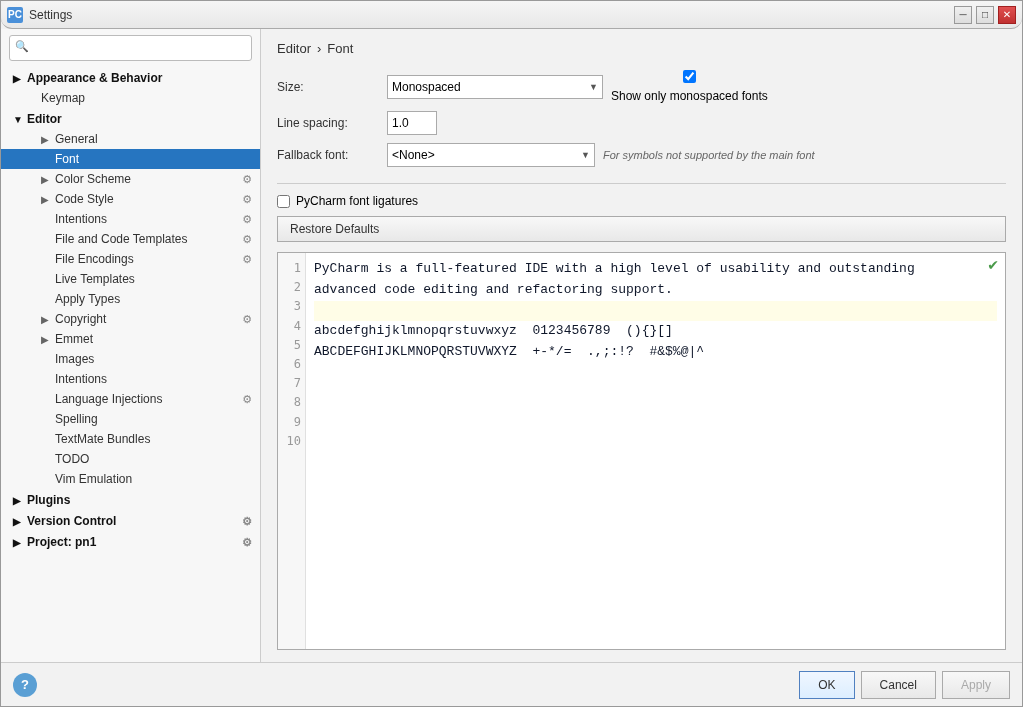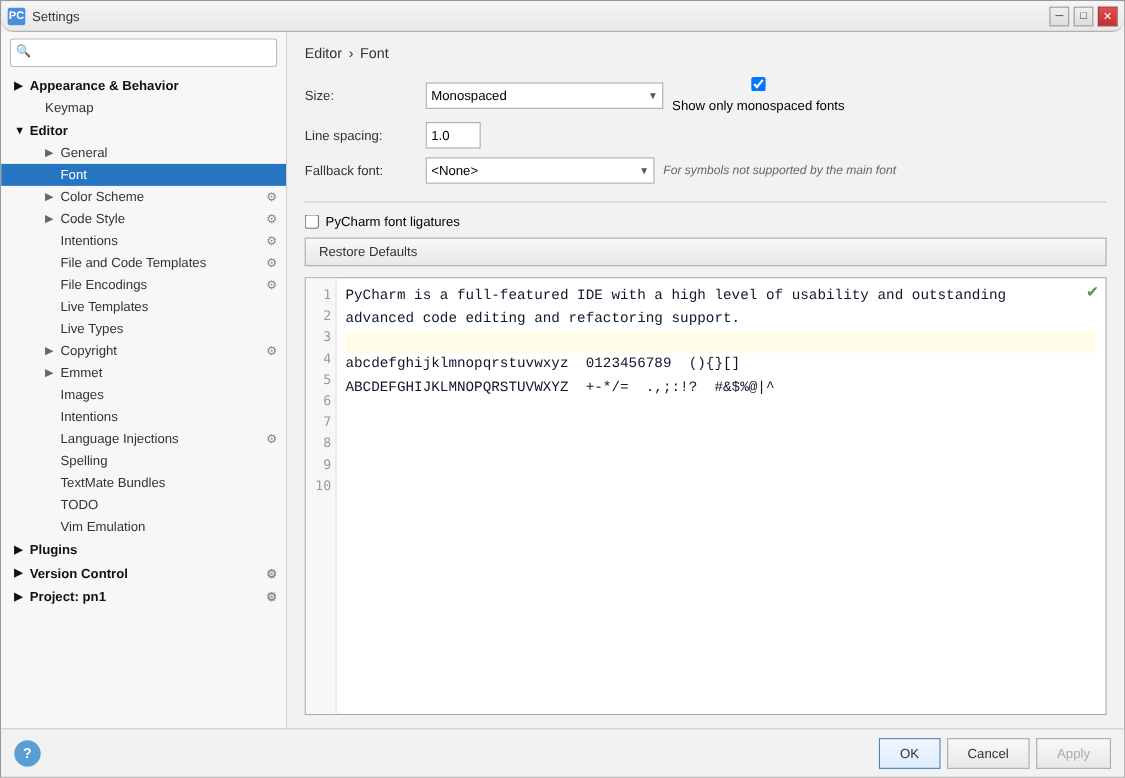--- a/index.html
+++ b/index.html
@@ -395,21 +395,21 @@
           <span class="nav-gear">⚙</span>
         </div>
 
         <div class="nav-item indent-2">
           <span class="expand-arrow"> </span>
           <span class="nav-label">Live Templates</span>
         </div>
 
         <div class="nav-item indent-2">
           <span class="expand-arrow"> </span>
-          <span class="nav-label">Live Types</span>
+          <span class="nav-label">Apply Types</span>
         </div>
 
         <div class="nav-item indent-2">
           <span class="expand-arrow">▶</span>
           <span class="nav-label">Copyright</span>
           <span class="nav-gear">⚙</span>
         </div>
 
         <div class="nav-item indent-2">
           <span class="expand-arrow">▶</span>

